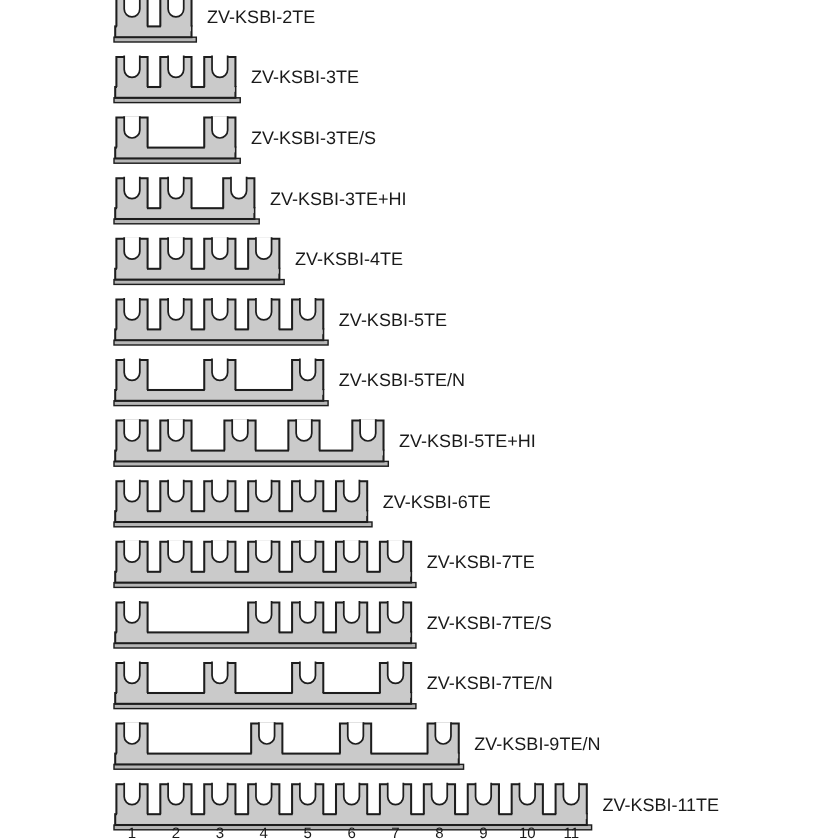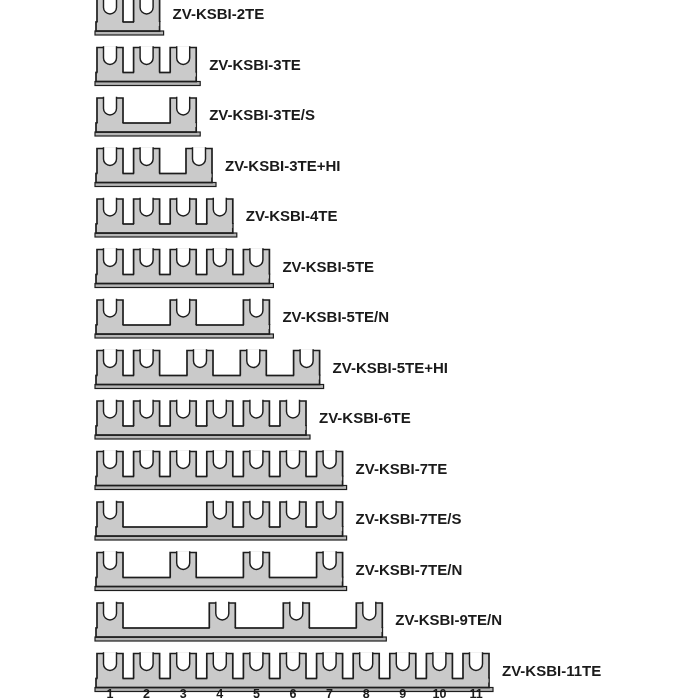--- a/index.html
+++ b/index.html
@@ -9,21 +9,20 @@
     width: 700px;
     height: 700px;
     overflow: hidden;
     font-family: "Liberation Sans", sans-serif;
   }
   .stage {
     position: relative;
     width: 699px;
     height: 700px;
     background: #ffffff;
-    font-weight: bold;
   }
   svg text {
     font-family: "Liberation Sans", "DejaVu Sans", sans-serif;
     fill: #1a1a1a;
   }
   svg .row-label { font-size: 15px; }
   svg .ruler-num { font-size: 12.5px; text-anchor: middle; }
 </style>
 </head>
 <body>

